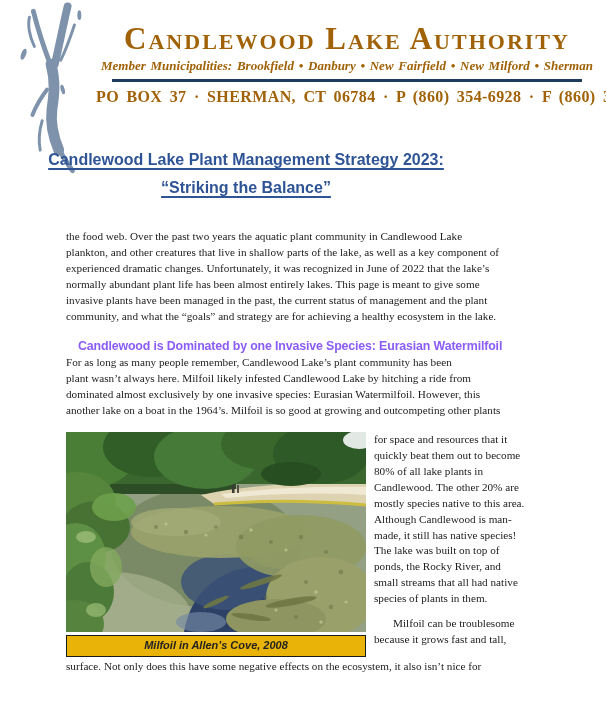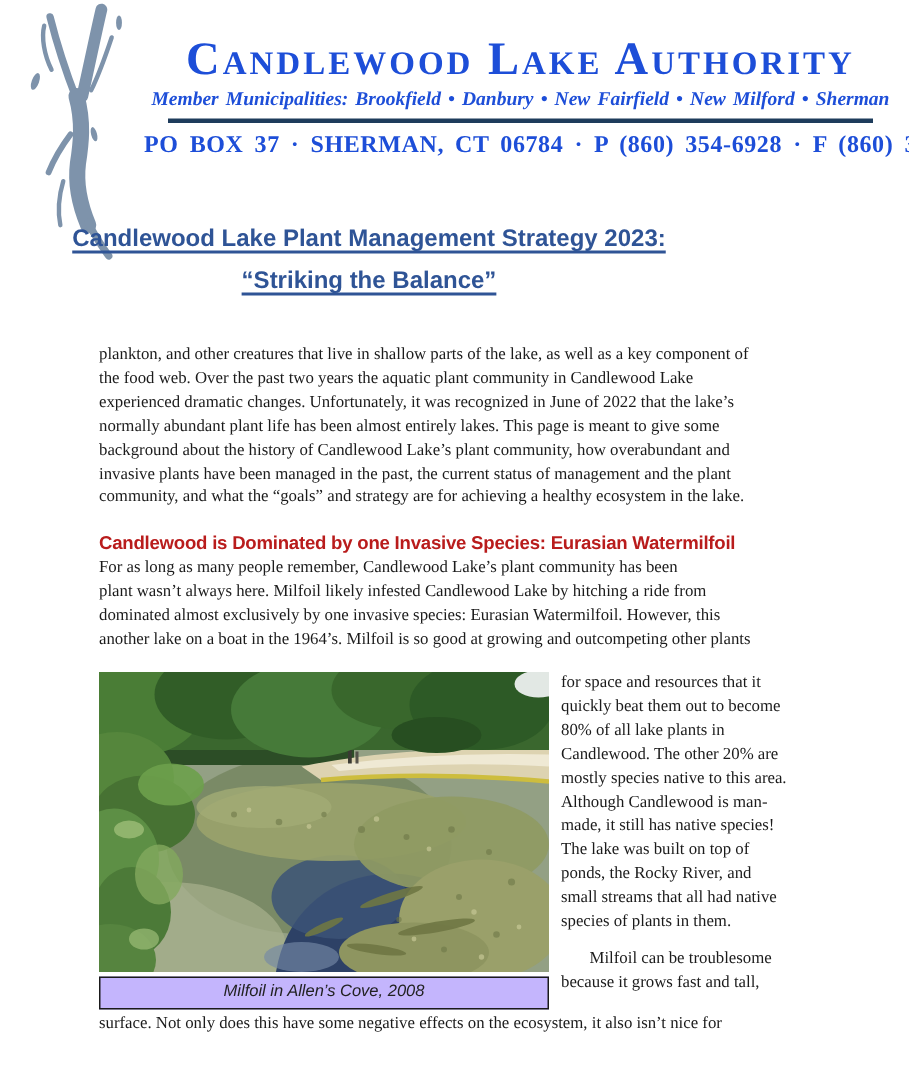--- a/index.html
+++ b/index.html
@@ -5,21 +5,21 @@
   * { margin:0; padding:0; box-sizing:border-box; }
   html,body { background:#fff; }
   .page {
     position:relative; width:606px; height:724px; background:#ffffff;
     overflow:hidden; font-family:"Liberation Serif", serif; color:#1b1b1b;
   }
   
   .logo { position:absolute; left:6px; top:2px; width:88px; height:174px; }
   .header-text {
     position:absolute; left:96px; top:20px; width:502px; text-align:center;
-    color:#1d4ed8;
+    color:#a16207;
   }
   .org-name {
     font-family:"Liberation Serif", serif; font-weight:bold;
     font-variant:small-caps; font-size:31px; line-height:37px;
     letter-spacing:2px; white-space:nowrap;
   }
   .muni {
     font-size:13px; font-weight:bold; font-style:italic; line-height:16px;
     margin-top:1px; white-space:nowrap; word-spacing:1.5px;
   }
@@ -39,31 +39,31 @@
     text-underline-offset:3px;
   }
   
   .content {
     position:absolute; left:66px; top:229px; width:492px;
     font-size:11.2px; color:#1b1b1b;
   }
   .ln { line-height:15.9px; white-space:nowrap; }
   .section-heading {
     font-family:"Liberation Sans", sans-serif; font-weight:bold;
-    color:#b91c1c; font-size:12.4px; line-height:16px;
-    letter-spacing:-0.15px; margin:14px 0 1px 0; white-space:nowrap;
+    color:#8b5cf6; font-size:12.4px; line-height:16px;
+    letter-spacing:-0.15px; margin:14px 0 1px 12px; white-space:nowrap;
   }
   .wrap-row { display:flex; margin-top:13px; }
   .figure { flex:0 0 300px; width:300px; }
   .photo { display:block; width:300px; height:200px; }
   .cap-box {
     border:1.2px solid #1a1a1a; margin-top:3px; padding:3px 0 4px 0;
     text-align:center; font-family:"Liberation Sans", sans-serif;
-    font-style:italic; font-weight:normal; font-size:11px; line-height:13px;
-    color:#222; background:#c4b5fd;
+    font-style:italic; font-weight:bold; font-size:11px; line-height:13px;
+    color:#222; background:#eab308;
   }
   .right-col { margin-left:8px; flex:1; min-width:0; }
   .spacer { height:9px; }
   .indent { padding-left:19px; }
   .tail { margin-top:2px; }
 </style>
 </head>
 <body>
 
 <div class="page">
@@ -93,25 +93,24 @@
   </div>
 
   <div class="title-block">
     <div class="title-line">Candlewood Lake Plant Management Strategy 2023:</div>
     <div class="title-line">“Striking the Balance”</div>
   </div>
 
   <div class="content">
 
     <div>
+      <div class="ln">the food web. Over the past two years the aquatic plant community in Candlewood Lake</div>
       <div class="ln">plankton, and other creatures that live in shallow parts of the lake, as well as a key component of</div>
-      <div class="ln">the food web. Over the past two years the aquatic plant community in Candlewood Lake</div>
       <div class="ln">experienced dramatic changes. Unfortunately, it was recognized in June of 2022 that the lake’s</div>
       <div class="ln">normally abundant plant life has been almost entirely lakes. This page is meant to give some</div>
-      <div class="ln">background about the history of Candlewood Lake’s plant community, how overabundant and</div>
       <div class="ln">invasive plants have been managed in the past, the current status of management and the plant</div>
       <div class="ln">community, and what the “goals” and strategy are for achieving a healthy ecosystem in the lake.</div>
     </div>
 
     <h2 class="section-heading">Candlewood is Dominated by one Invasive Species: Eurasian Watermilfoil</h2>
 
     <div>
       <div class="ln">For as long as many people remember, Candlewood Lake’s plant community has been</div>
       <div class="ln">plant wasn’t always here. Milfoil likely infested Candlewood Lake by hitching a ride from</div>
       <div class="ln">dominated almost exclusively by one invasive species: Eurasian Watermilfoil. However, this</div>

